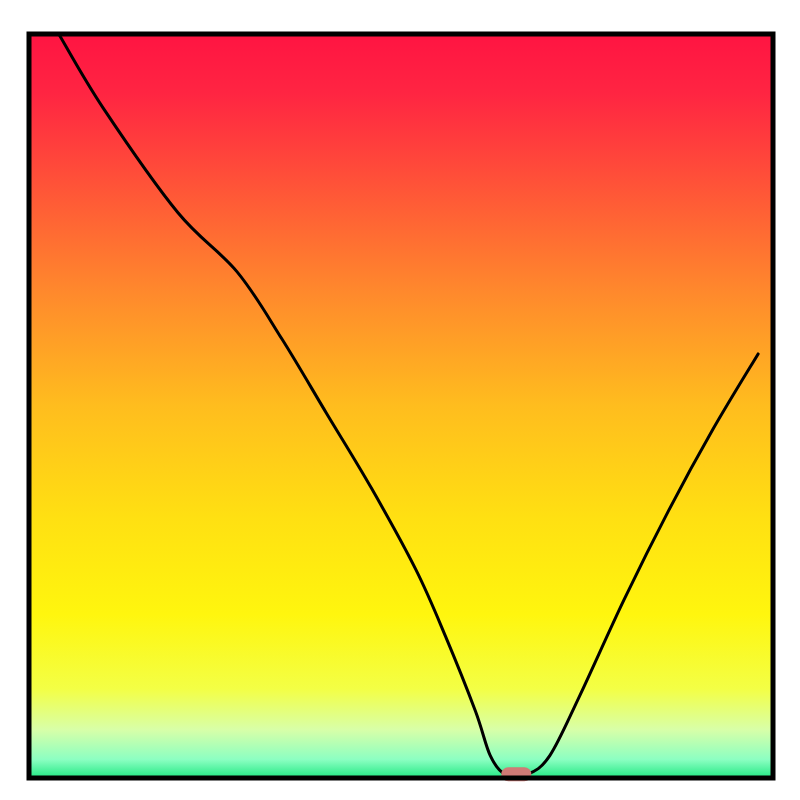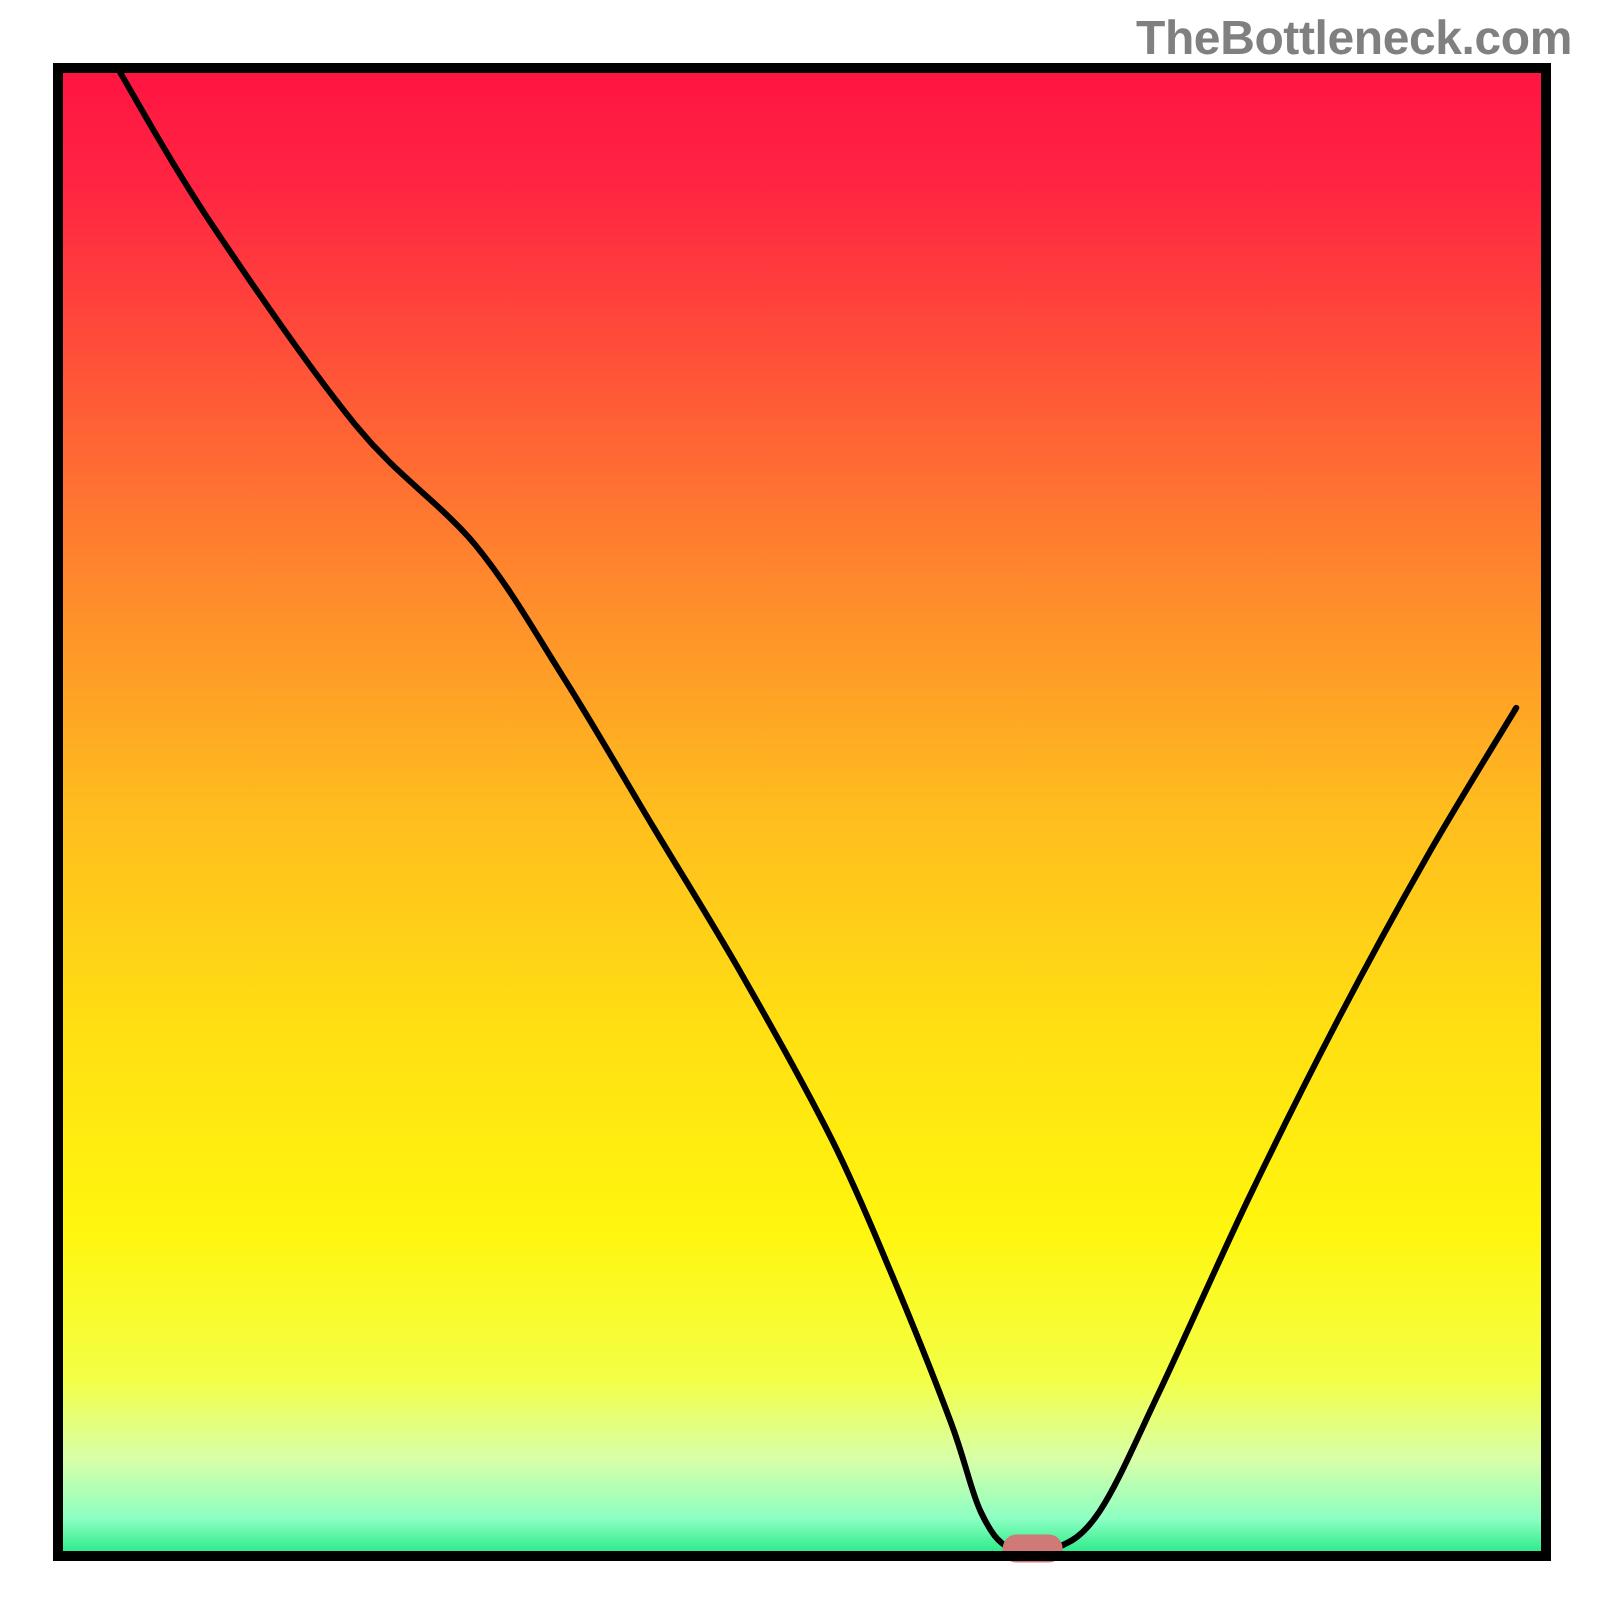--- a/index.html
+++ b/index.html
@@ -27,21 +27,20 @@
   svg.chart {
     position: absolute;
     top: 0;
     left: 0;
   }
 </style>
 </head>
 <body>
 <div class="container">
 
-  <div class="watermark">TheBottleneck.com</div>
 
   <svg class="chart" width="800" height="800" viewBox="0 0 800 800">
     <defs>
       <linearGradient id="bg-grad" x1="0" y1="0" x2="0" y2="1">
       <stop offset="0%" stop-color="#ff1442"></stop>
           <stop offset="8%" stop-color="#ff2542"></stop>
           <stop offset="20%" stop-color="#ff5238"></stop>
           <stop offset="35%" stop-color="#ff8a2c"></stop>
           <stop offset="50%" stop-color="#ffbd1e"></stop>
           <stop offset="65%" stop-color="#ffe012"></stop>

